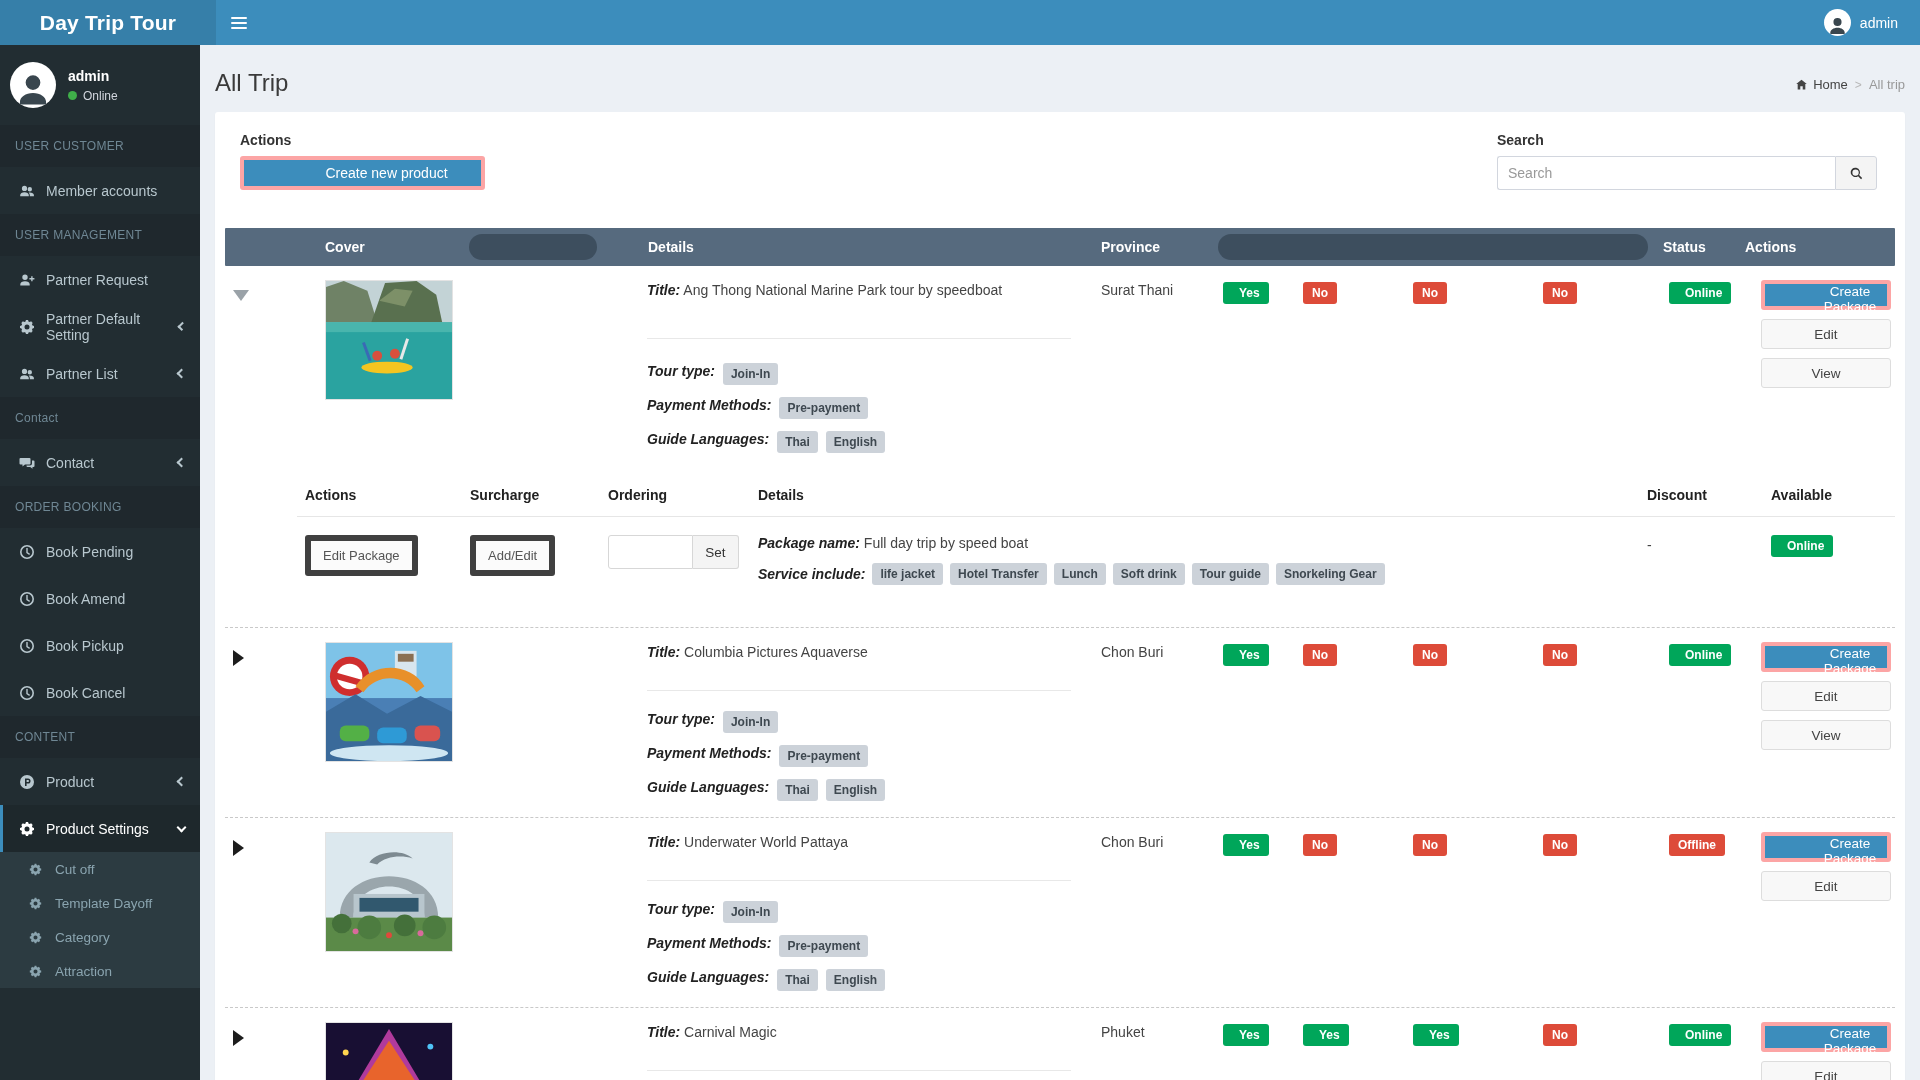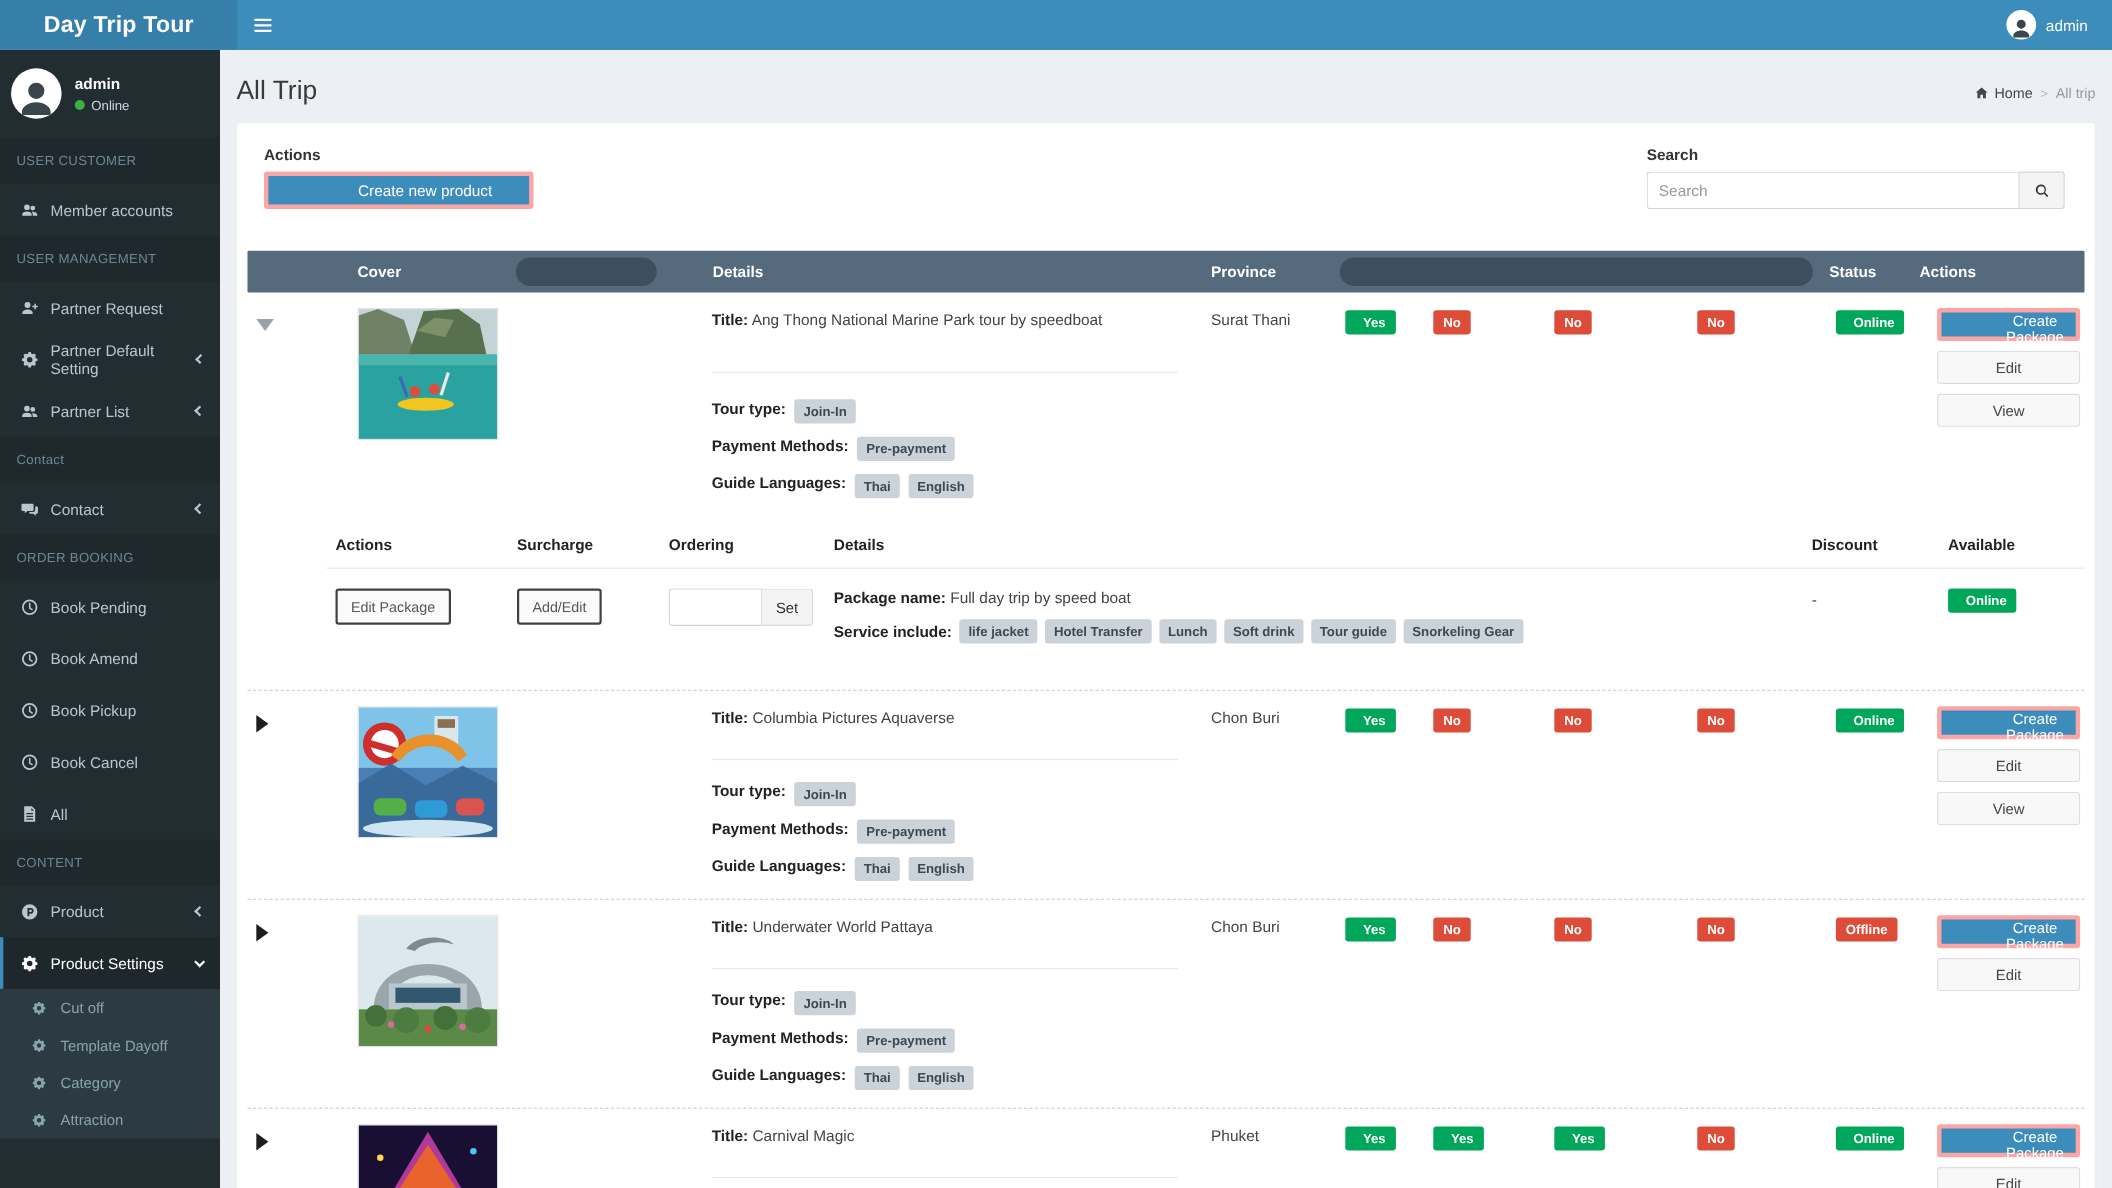--- a/index.html
+++ b/index.html
@@ -1,21 +1,21 @@
 <!DOCTYPE html>
 <html><head>
 <meta charset="utf-8">
 <style>
   * { box-sizing: border-box; margin: 0; padding: 0; }
   html,body { width: 1920px; height: 1080px; overflow: hidden; }
   body {
     font-family: "Liberation Sans", "DejaVu Sans", sans-serif;
     font-size: 14px; color: #333; background: #ecf0f5;
   }
-  b { font-weight: bold; }
+  b { font-weight: bold; font-style: italic; }
 
   
   .topbar { position: fixed; top:0; left:0; width:1920px; height:45px; z-index:30; display:flex; }
   .brand {
     width:216px; height:45px; background:#367fa9; color:#fff;
     font-size:21px; font-weight:bold; display:flex; align-items:center; justify-content:center;
     letter-spacing:.2px;
   }
   .nav { flex:1; background:#3c8dbc; display:flex; align-items:center; }
   .hamburger { width:45px; height:45px; display:flex; flex-direction:column; align-items:center; justify-content:center; gap:3px; cursor:pointer; }
@@ -124,21 +124,21 @@
   .td-actions .btn { width:130px; height:30px; font-size:13.5px; }
   .btn-default { background:#f8f8f8; border:1px solid #ddd; color:#444; }
 
   
   .pkg { margin:22px 0 26px 72px; }
   .pkg-head, .pkg-body { display:grid; grid-template-columns:165px 138px 150px minmax(0,1fr) 124px 132px; }
   .pkg-head { padding-bottom:13px; border-bottom:1px solid #e6e6e6; }
   .ph { font-weight:bold; font-size:14px; color:#222; padding-left:8px; }
   .pkg-body { padding-top:18px; align-items:start; }
   .pkg-body > div { padding-left:8px; }
-  .btn-light { background:#fbfbfb; border:2px solid #404040; color:#555; border-radius:3px; padding:7px 12px; font-size:13px; cursor:pointer; font-family:inherit; }
+  .btn-light { background:#fbfbfb; border:6px solid #404040; color:#555; border-radius:3px; padding:7px 12px; font-size:13px; cursor:pointer; font-family:inherit; }
   .ordering { display:flex; height:34px; }
   .ordering input { width:85px; border:1px solid #d7d7d7; border-radius:3px 0 0 3px; padding:0 8px; font-family:inherit; font-size:14px; outline:none; background:#fff; }
   .set-btn { width:46px; background:#f4f4f4; border:1px solid #d7d7d7; border-left:none; border-radius:0 3px 3px 0; color:#333; font-size:13.5px; cursor:pointer; font-family:inherit; }
   .pkg-details .d-line { margin-bottom:12px; }
   .services { display:flex; align-items:center; gap:7px; flex-wrap:wrap; }
   .pkg-discount { color:#444; padding-top:2px; }
 </style>
 </head>
 <body>
 
@@ -289,28 +289,20 @@
         </span>
       <span>Book Pickup</span>
     </a>
     <a class="menu-item">
       <span class="mi-icon">
           <svg>
             <use href="#i-clock"></use>
           </svg>
         </span>
       <span>Book Cancel</span>
-    </a>
-    <a class="menu-item">
-      <span class="mi-icon">
-          <svg>
-            <use href="#i-file"></use>
-          </svg>
-        </span>
-      <span>All</span>
     </a>
 
     <div class="menu-header">CONTENT</div>
     <a class="menu-item">
       <span class="mi-icon">
           <svg>
             <use href="#i-product"></use>
           </svg>
         </span>
       <span>Product</span>

